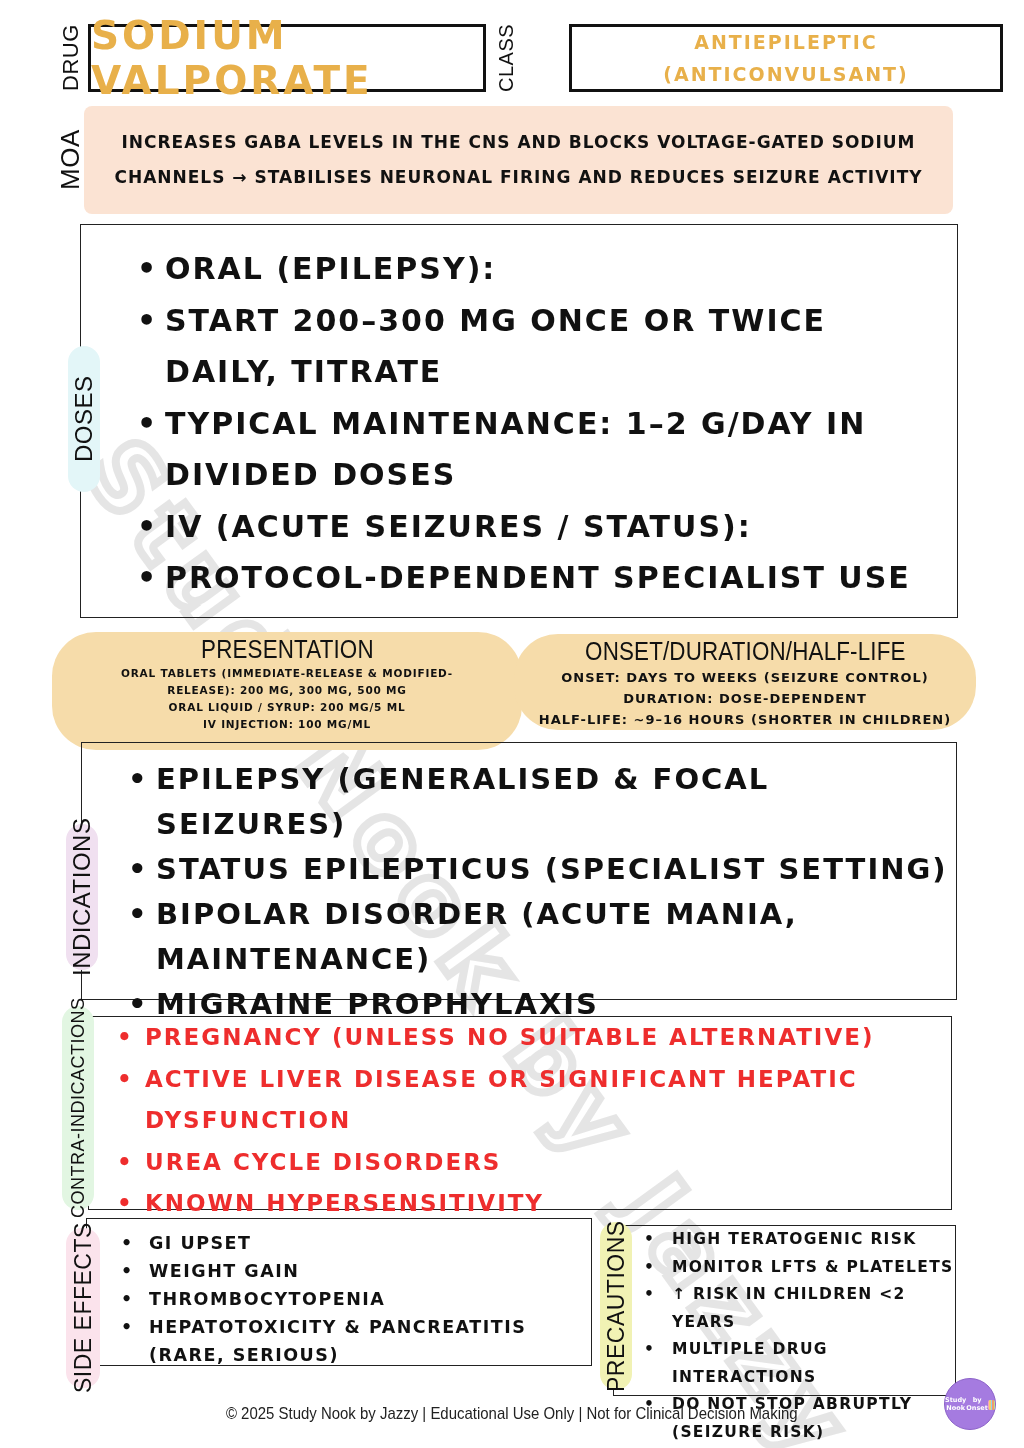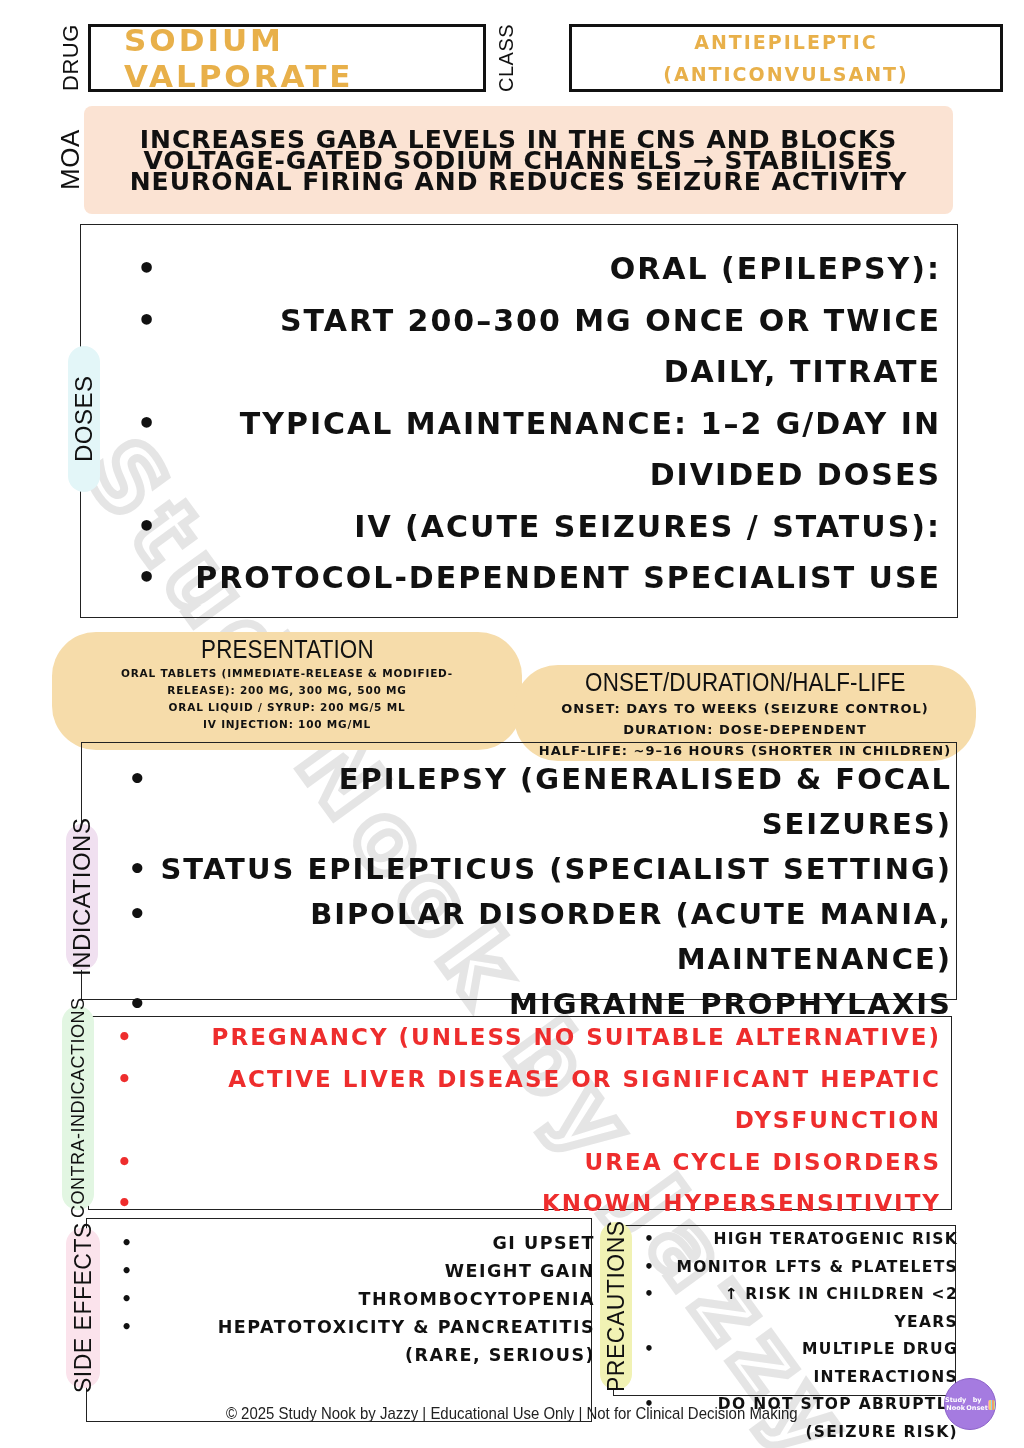--- a/index.html
+++ b/index.html
@@ -18,56 +18,56 @@
     color: #111;
     display: flex; align-items: center; justify-content: center;
     letter-spacing: 0.5px;
     white-space: nowrap;
   }
   .pill { border-radius: 16px; }
 
   .box { position: absolute; border: 1.5px solid #222; background: transparent; }
   .box-thick { border: 3px solid #111; }
 
-  ul.blist { list-style: none; text-align: right; }
+  ul.blist { list-style: none; }
   ul.blist li { position: relative; padding-left: 34px; }
   ul.blist li::before { content: "\2022"; position: absolute; left: 6px; top: 0; }
 
   
   #drug-box { left: 88px; top: 24px; width: 398px; height: 68px; display: flex; align-items: center; justify-content: center; }
-  #drug-name { color: #e8b04a; font-size: 31px; letter-spacing: 3px; padding-left: 33px; }
+  #drug-name { color: #e8b04a; font-size: 39px; letter-spacing: 3px; }
   #class-box { left: 521px; top: 24px; width: 434px; height: 68px; display: flex; flex-direction: column; align-items: center; justify-content: center; text-align: center; margin-left: 48px; }
   #class-name { color: #e8b04a; font-size: 19px; line-height: 32px; letter-spacing: 2px; }
 
   
   #moa-box { position: absolute; left: 84px; top: 106px; width: 869px; height: 108px; background: #fbe3d3; border-radius: 8px;
              display: flex; align-items: center; justify-content: center; text-align: center; padding: 0 14px; }
-  #moa-text { font-size: 25px; line-height: 21px; letter-spacing: 1px; }
+  #moa-text { font-size: 17px; line-height: 35px; letter-spacing: 1px; }
 
   
   #doses-box { left: 80px; top: 224px; width: 878px; height: 394px; }
   #doses-list { position: absolute; left: 50px; top: 18px; width: 810px; font-size: 30px; line-height: 51.5px; letter-spacing: 2px; }
 
   
   #pres-pill { position: absolute; left: 52px; top: 632px; width: 470px; height: 118px; background: #f6dcaa; border-radius: 44px; text-align: center; padding-top: 2px; }
-  #onset-pill { position: absolute; left: 514px; top: 634px; width: 462px; height: 96px; background: #f6dcaa; border-radius: 44px; text-align: center; padding-top: 2px; margin-top: 31px; }
+  #onset-pill { position: absolute; left: 514px; top: 634px; width: 462px; height: 96px; background: #f6dcaa; border-radius: 44px; text-align: center; padding-top: 2px; }
   .pill-title { font-family: "Liberation Sans", sans-serif; font-size: 26px; font-weight: normal; letter-spacing: 0.2px; transform: scaleX(0.86); display: inline-block; }
   .pill-lines { font-size: 10.5px; line-height: 17px; letter-spacing: 0.8px; }
   .onset-lines { font-size: 13px; line-height: 21px; letter-spacing: 1px; }
 
   
   #ind-box { left: 81px; top: 742px; width: 876px; height: 258px; }
   #ind-list { position: absolute; left: 40px; top: 14px; width: 830px; font-size: 29px; line-height: 45px; letter-spacing: 2px; }
 
   
   #contra-box { left: 88px; top: 1016px; width: 864px; height: 194px; }
   #contra-list { position: absolute; left: 22px; top: 0px; width: 830px; font-size: 23px; line-height: 41.5px; letter-spacing: 2px; color: #ee2d2d; }
 
   
-  #se-box { left: 86px; top: 1218px; width: 506px; height: 204px; }
+  #se-box { left: 86px; top: 1218px; width: 506px; height: 148px; }
   #se-list { position: absolute; left: 28px; top: 10px; width: 480px; font-size: 17.5px; line-height: 28px; letter-spacing: 1.5px; }
 
   
   #pre-box { left: 613px; top: 1225px; width: 343px; height: 171px; }
   #pre-list { position: absolute; left: 24px; top: 0px; width: 320px; font-size: 15.5px; line-height: 27.5px; letter-spacing: 1.3px; }
 
   #footer { position: absolute; left: 0; top: 1404px; width: 1024px; text-align: center; font-family: "Liberation Sans", sans-serif; font-size: 17px; color: #222; transform: scaleX(0.88); transform-origin: 510px 0; }
 
   #badge { position: absolute; left: 944px; top: 1378px; width: 52px; height: 52px; border-radius: 50%; background: #a57be0;
            display: flex; flex-direction: row; align-items: center; justify-content: center; color: #fff; font-size: 6.5px; line-height: 8px; font-weight: bold; text-align: center; border: 1px solid #8c62c9; }

